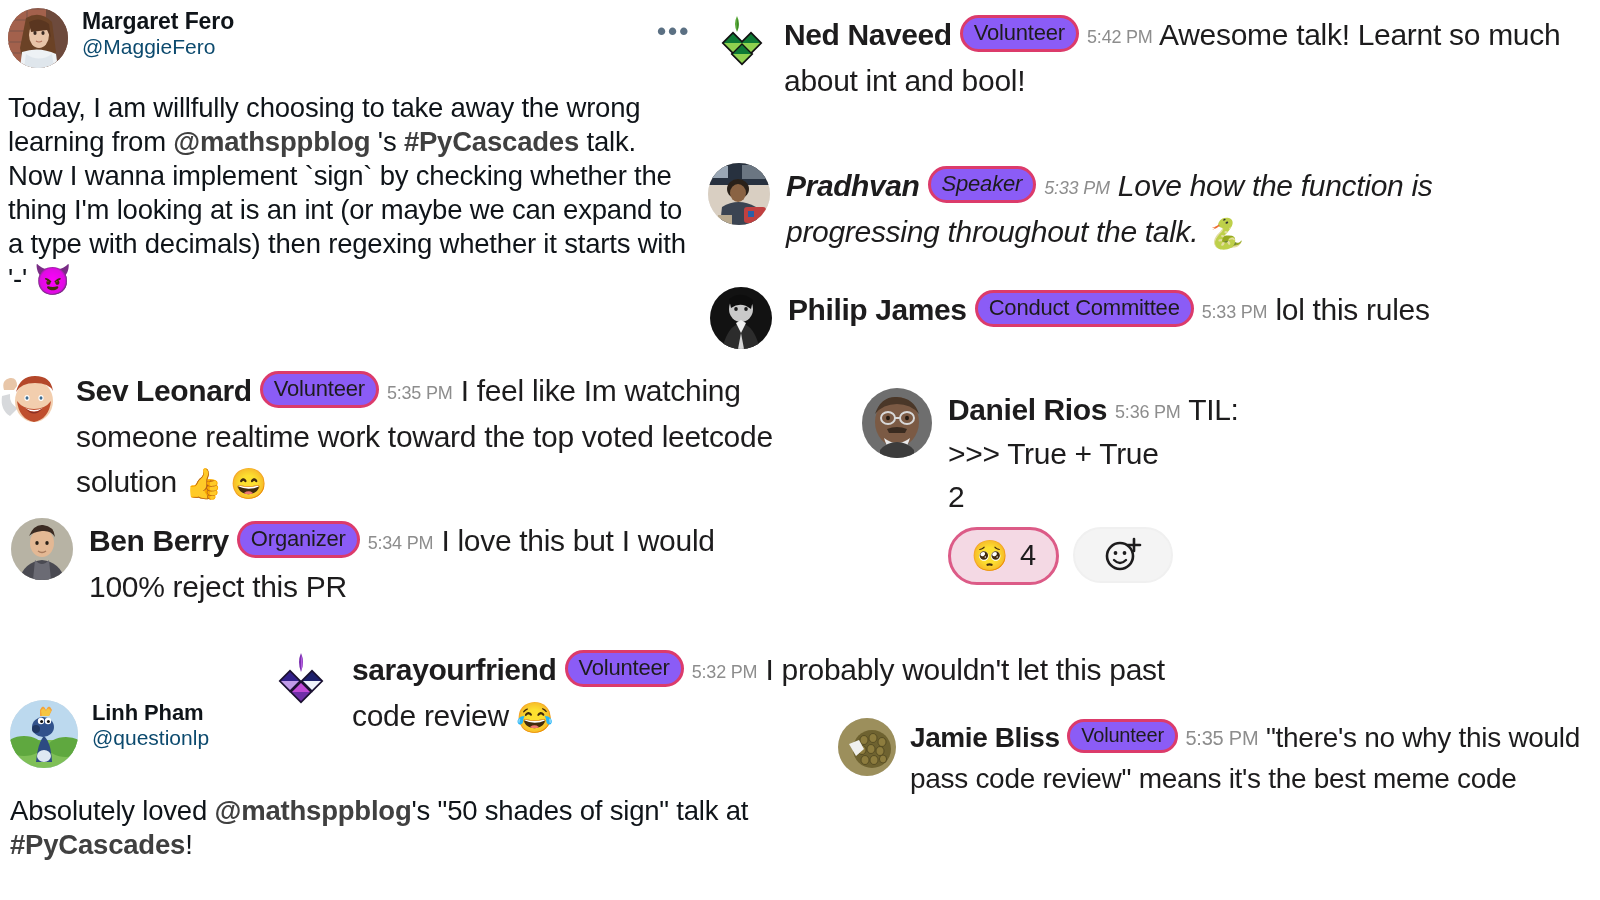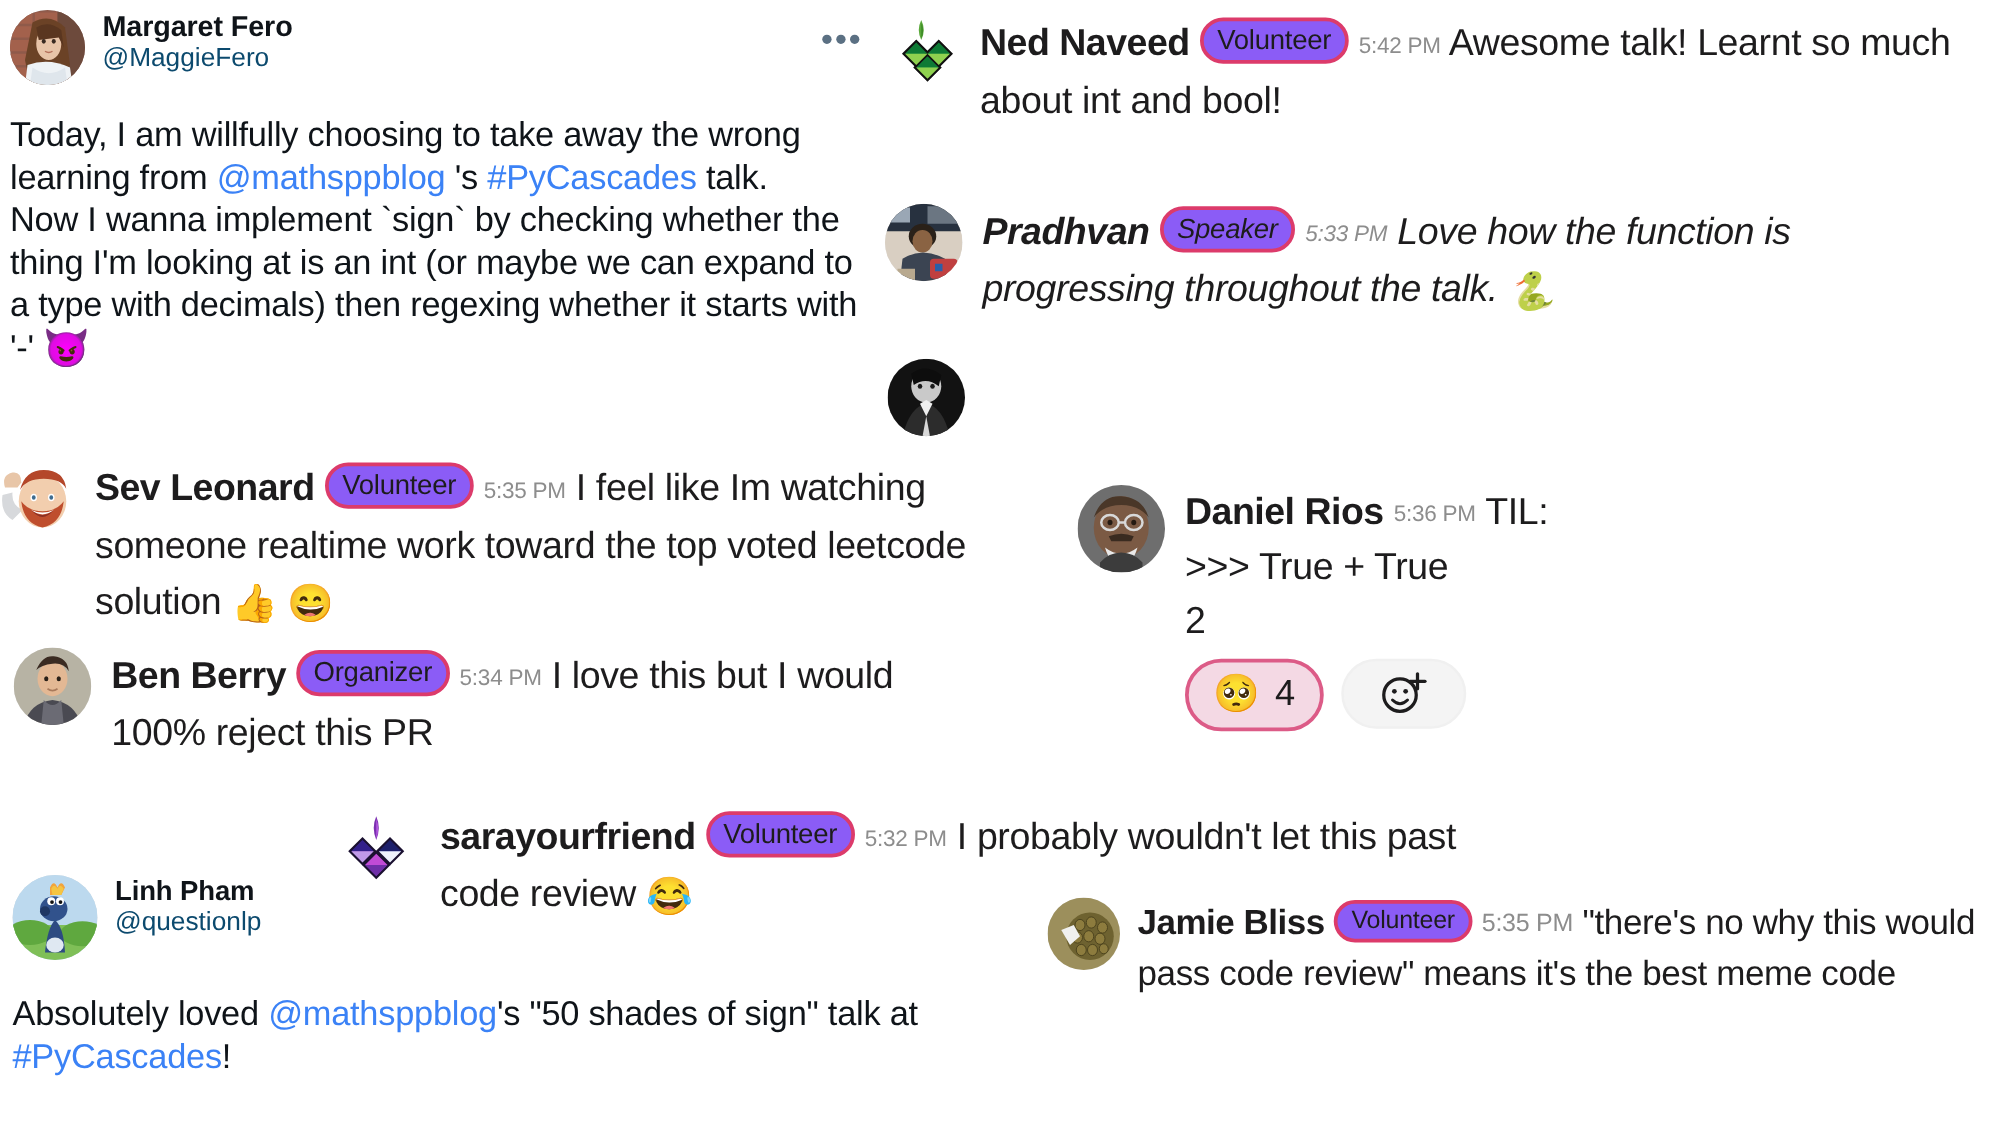--- a/index.html
+++ b/index.html
@@ -45,21 +45,21 @@
   .tweet-handle {
     font-size: 21px;
     color: #0c4a6e;
   }
   .tweet-body {
     font-size: 27.5px;
     line-height: 1.24;
     color: #0f1419;
     letter-spacing: -0.2px;
   }
-  .tw-link { color: #3b82f6; }
+  .tw-link { color: #404040; font-weight: bold; }
   .dots {
     font-size: 26px;
     color: #5b7083;
     letter-spacing: 2px;
     line-height: 1;
     font-weight: bold;
   }
 
   
   .chat-msg { display: flex; align-items: flex-start; }
@@ -233,20 +233,26 @@
       <rect width="62" height="62" fill="#121212"></rect>
       <ellipse cx="31" cy="22" rx="12" ry="13" fill="#c9c9c9"></ellipse>
       <path d="M19 12 q12 -9 24 1 l-2 9 q-10 -8 -20 -1z" fill="#0d0d0d"></path>
       <ellipse cx="26" cy="22" rx="1.8" ry="2" fill="#1a1a1a"></ellipse>
       <ellipse cx="36" cy="22" rx="1.8" ry="2" fill="#1a1a1a"></ellipse>
       <path d="M12 62 q6 -24 19 -26 q13 2 19 26z" fill="#2c2c2c"></path>
       <path d="M26 36 l5 10 l5 -10 l-5 -3z" fill="#efefef"></path>
       <path d="M31 46 l-3 16 l6 0z" fill="#d8d8d8"></path>
     </svg>
   </div>
+  <div class="chat-content">
+    <span class="chat-name">Philip James</span>
+    <span class="badge">Conduct Committee</span>
+    <span class="ts">5:33 PM</span>
+    <span>lol this rules</span>
+  </div>
 </div>
 
 <div class="abs chat-msg" style="left:-2px; top:368px; width:830px;">
   <div class="chat-avatar plain">
     <svg class="av-img" viewBox="0 0 62 62">
       <path d="M6 22 q-3 -10 6 -12 q7 -1 7 8 l-3 4z" fill="#e8c6a8"></path>
       <path d="M4 28 q-2 14 8 20 l8 -8 q-9 -4 -8 -14z" fill="#d7d9dc"></path>
       <ellipse cx="36" cy="33" rx="19" ry="21" fill="#f2ceae"></ellipse>
       <path d="M18 24 q4 -16 19 -16 q16 0 18 15 q-4 -8 -18 -8 q-14 0 -19 9z" fill="#b4472a"></path>
       <path d="M19 33 q2 18 17 21 q15 -3 17 -21 q-6 8 -17 8 q-11 0 -17 -8z" fill="#bf4e2d"></path>

